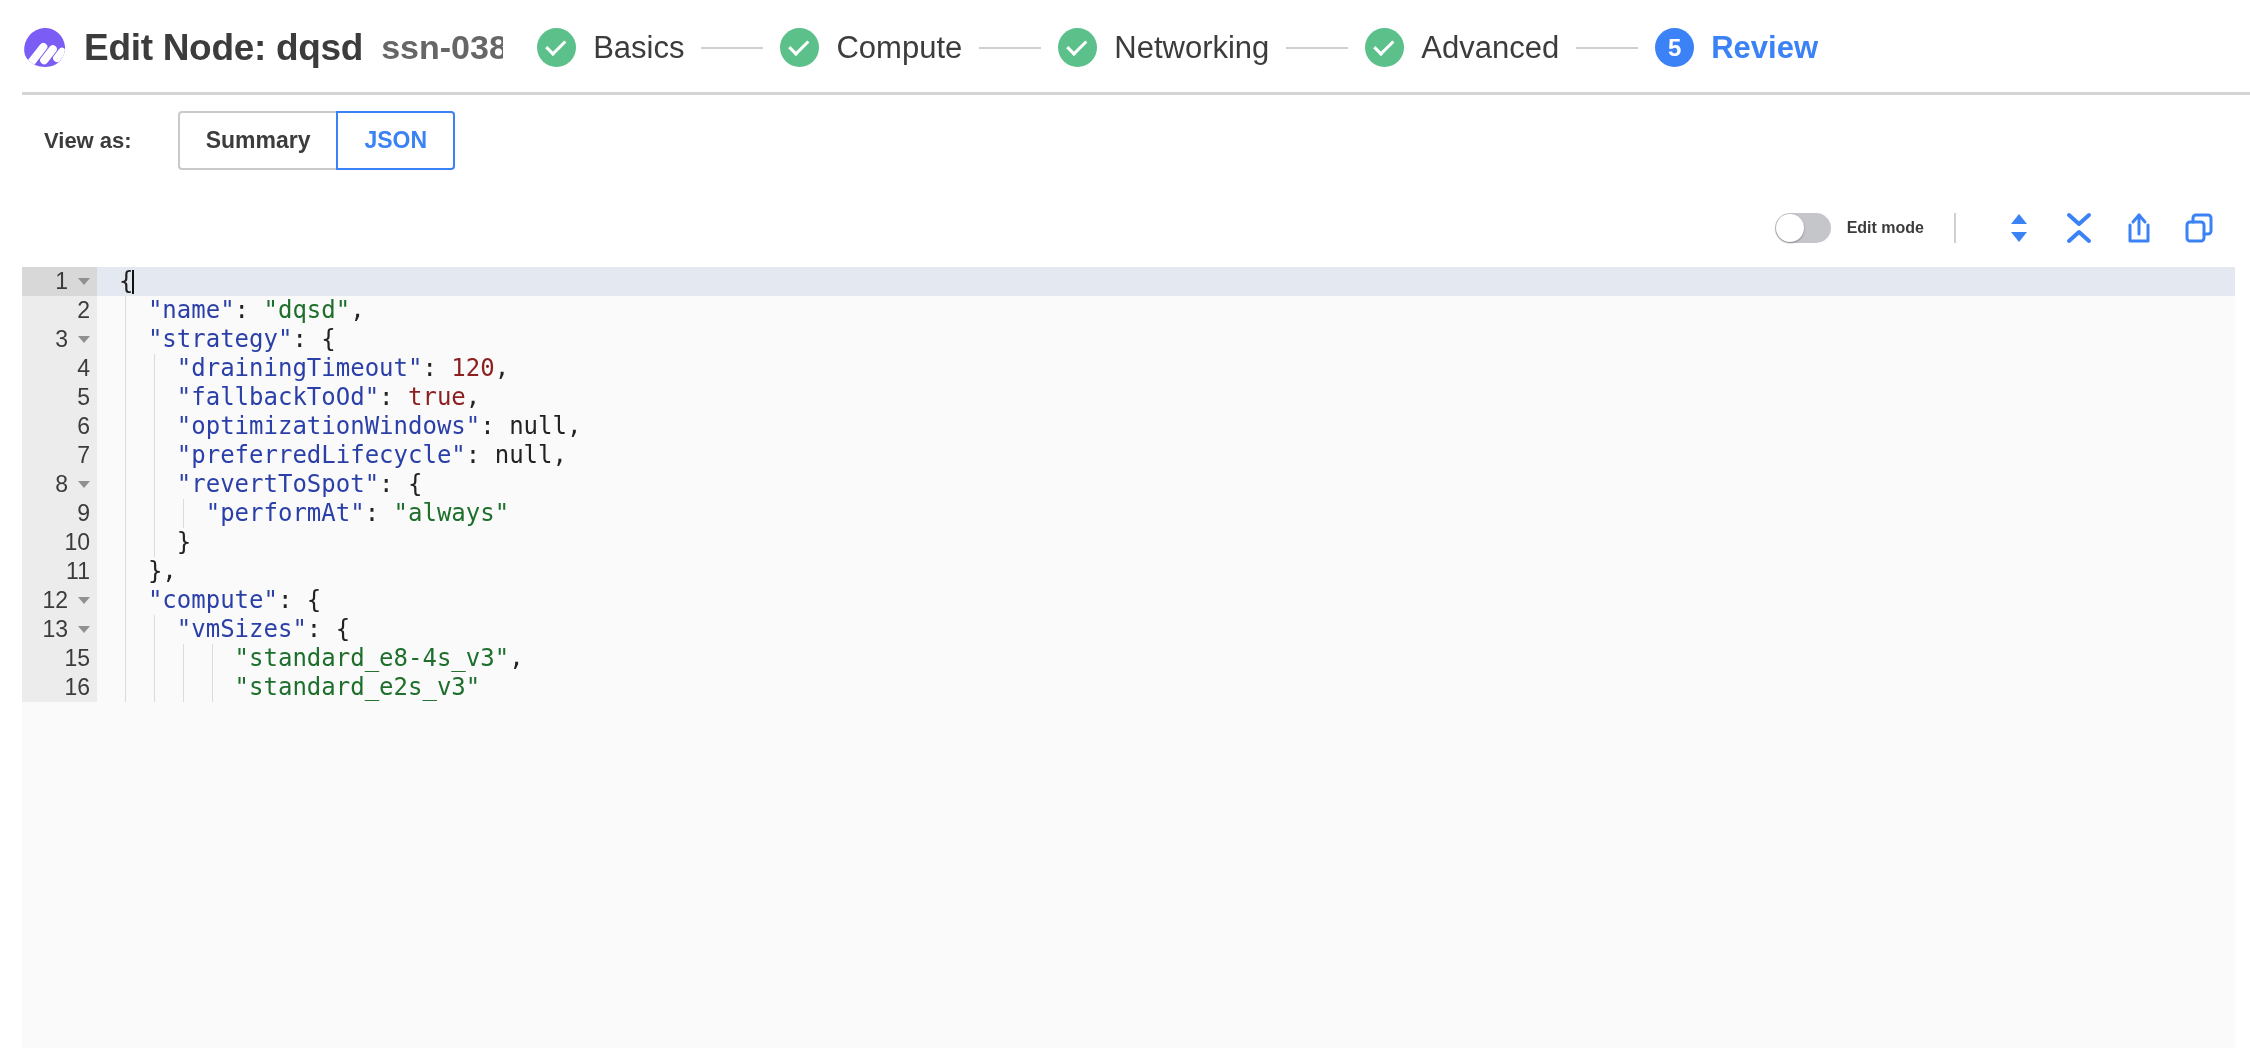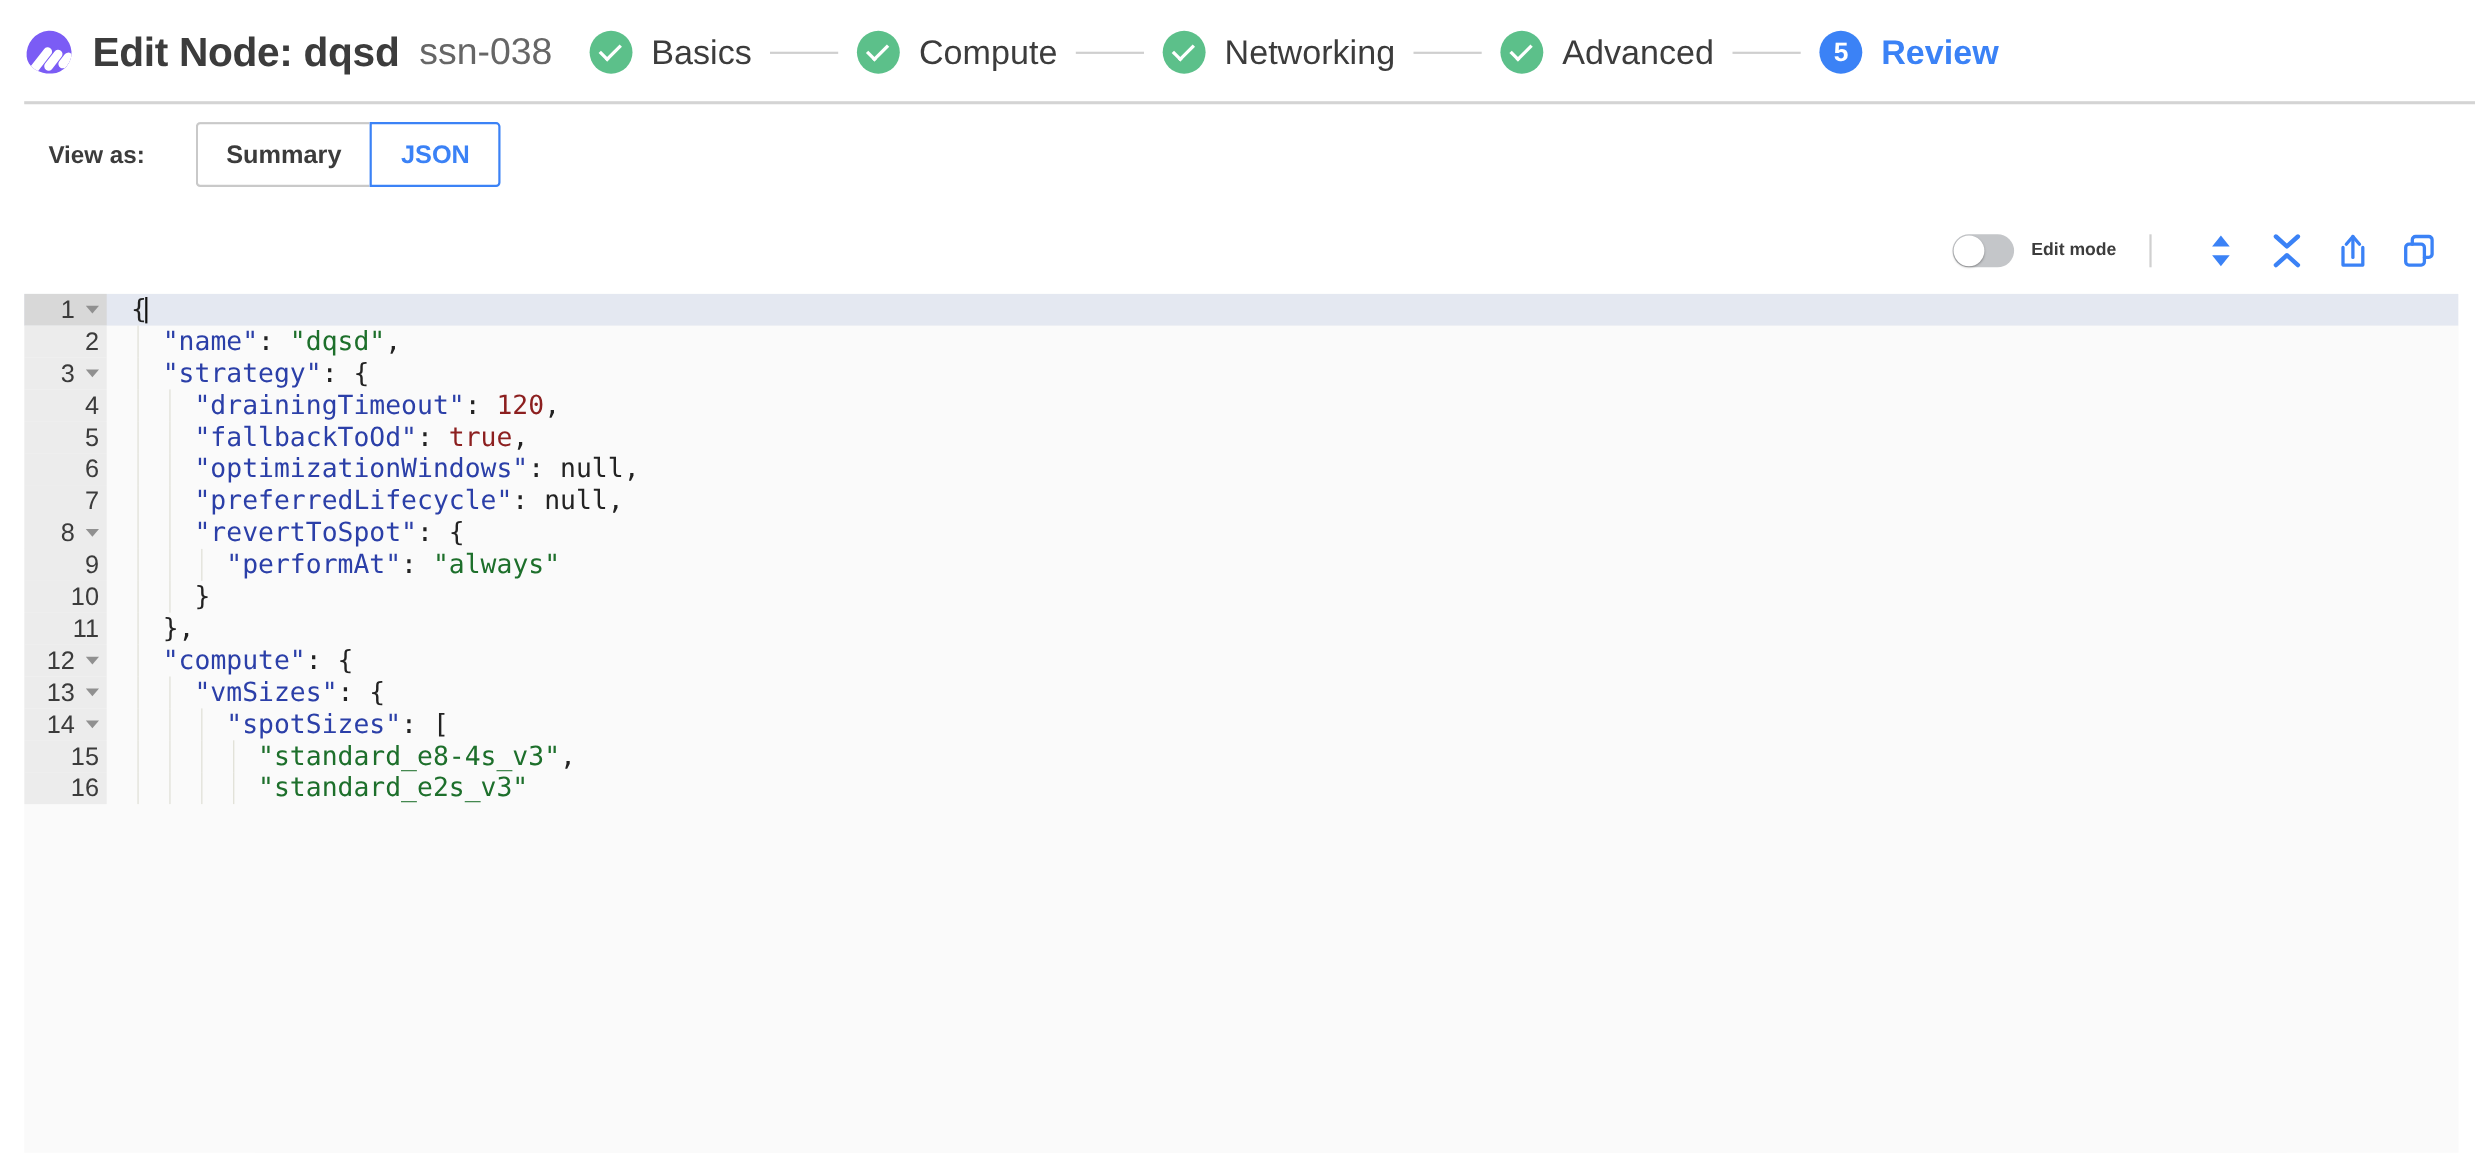--- a/index.html
+++ b/index.html
@@ -60,20 +60,21 @@
     letter-spacing: -0.3px;
   }
   .title-sub {
     font-size: 34px;
     color: #666666;
     white-space: nowrap;
     margin-left: 18px;
     max-width: 122px;
     overflow: hidden;
     flex: 0 0 auto;
+    font-weight: bold;
   }
 
   
   .stepper {
     display: flex;
     align-items: center;
     margin-left: 34px;
     flex: 1 1 auto;
     min-width: 0;
     white-space: nowrap;
@@ -490,31 +491,20 @@
         <span class="lineno has-fold">13</span>
         <span class="fold"></span>
       </div>
       <div class="gutter-edge"></div>
       <div class="indent-guide" style="left: 103px;"></div>
       <div class="indent-guide" style="left: 132px;"></div>
       <div class="code-text"><span>    </span><span class="tok-key">"vmSizes"</span><span class="tok-punct">: {</span></div>
     </div>
     <div class="code-line">
       <div class="gutter">
-        <span class="lineno has-fold">14</span>
-        <span class="fold"></span>
-      </div>
-      <div class="gutter-edge"></div>
-      <div class="indent-guide" style="left: 103px;"></div>
-      <div class="indent-guide" style="left: 132px;"></div>
-      <div class="indent-guide" style="left: 161px;"></div>
-      <div class="code-text"><span>      </span><span class="tok-key">"spotSizes"</span><span class="tok-punct">: [</span></div>
-    </div>
-    <div class="code-line">
-      <div class="gutter">
         <span class="lineno">15</span>
       </div>
       <div class="gutter-edge"></div>
       <div class="indent-guide" style="left: 103px;"></div>
       <div class="indent-guide" style="left: 132px;"></div>
       <div class="indent-guide" style="left: 161px;"></div>
       <div class="indent-guide" style="left: 190px;"></div>
       <div class="code-text"><span>        </span><span class="tok-str">"standard_e8-4s_v3"</span><span class="tok-punct">,</span></div>
     </div>
     <div class="code-line">

